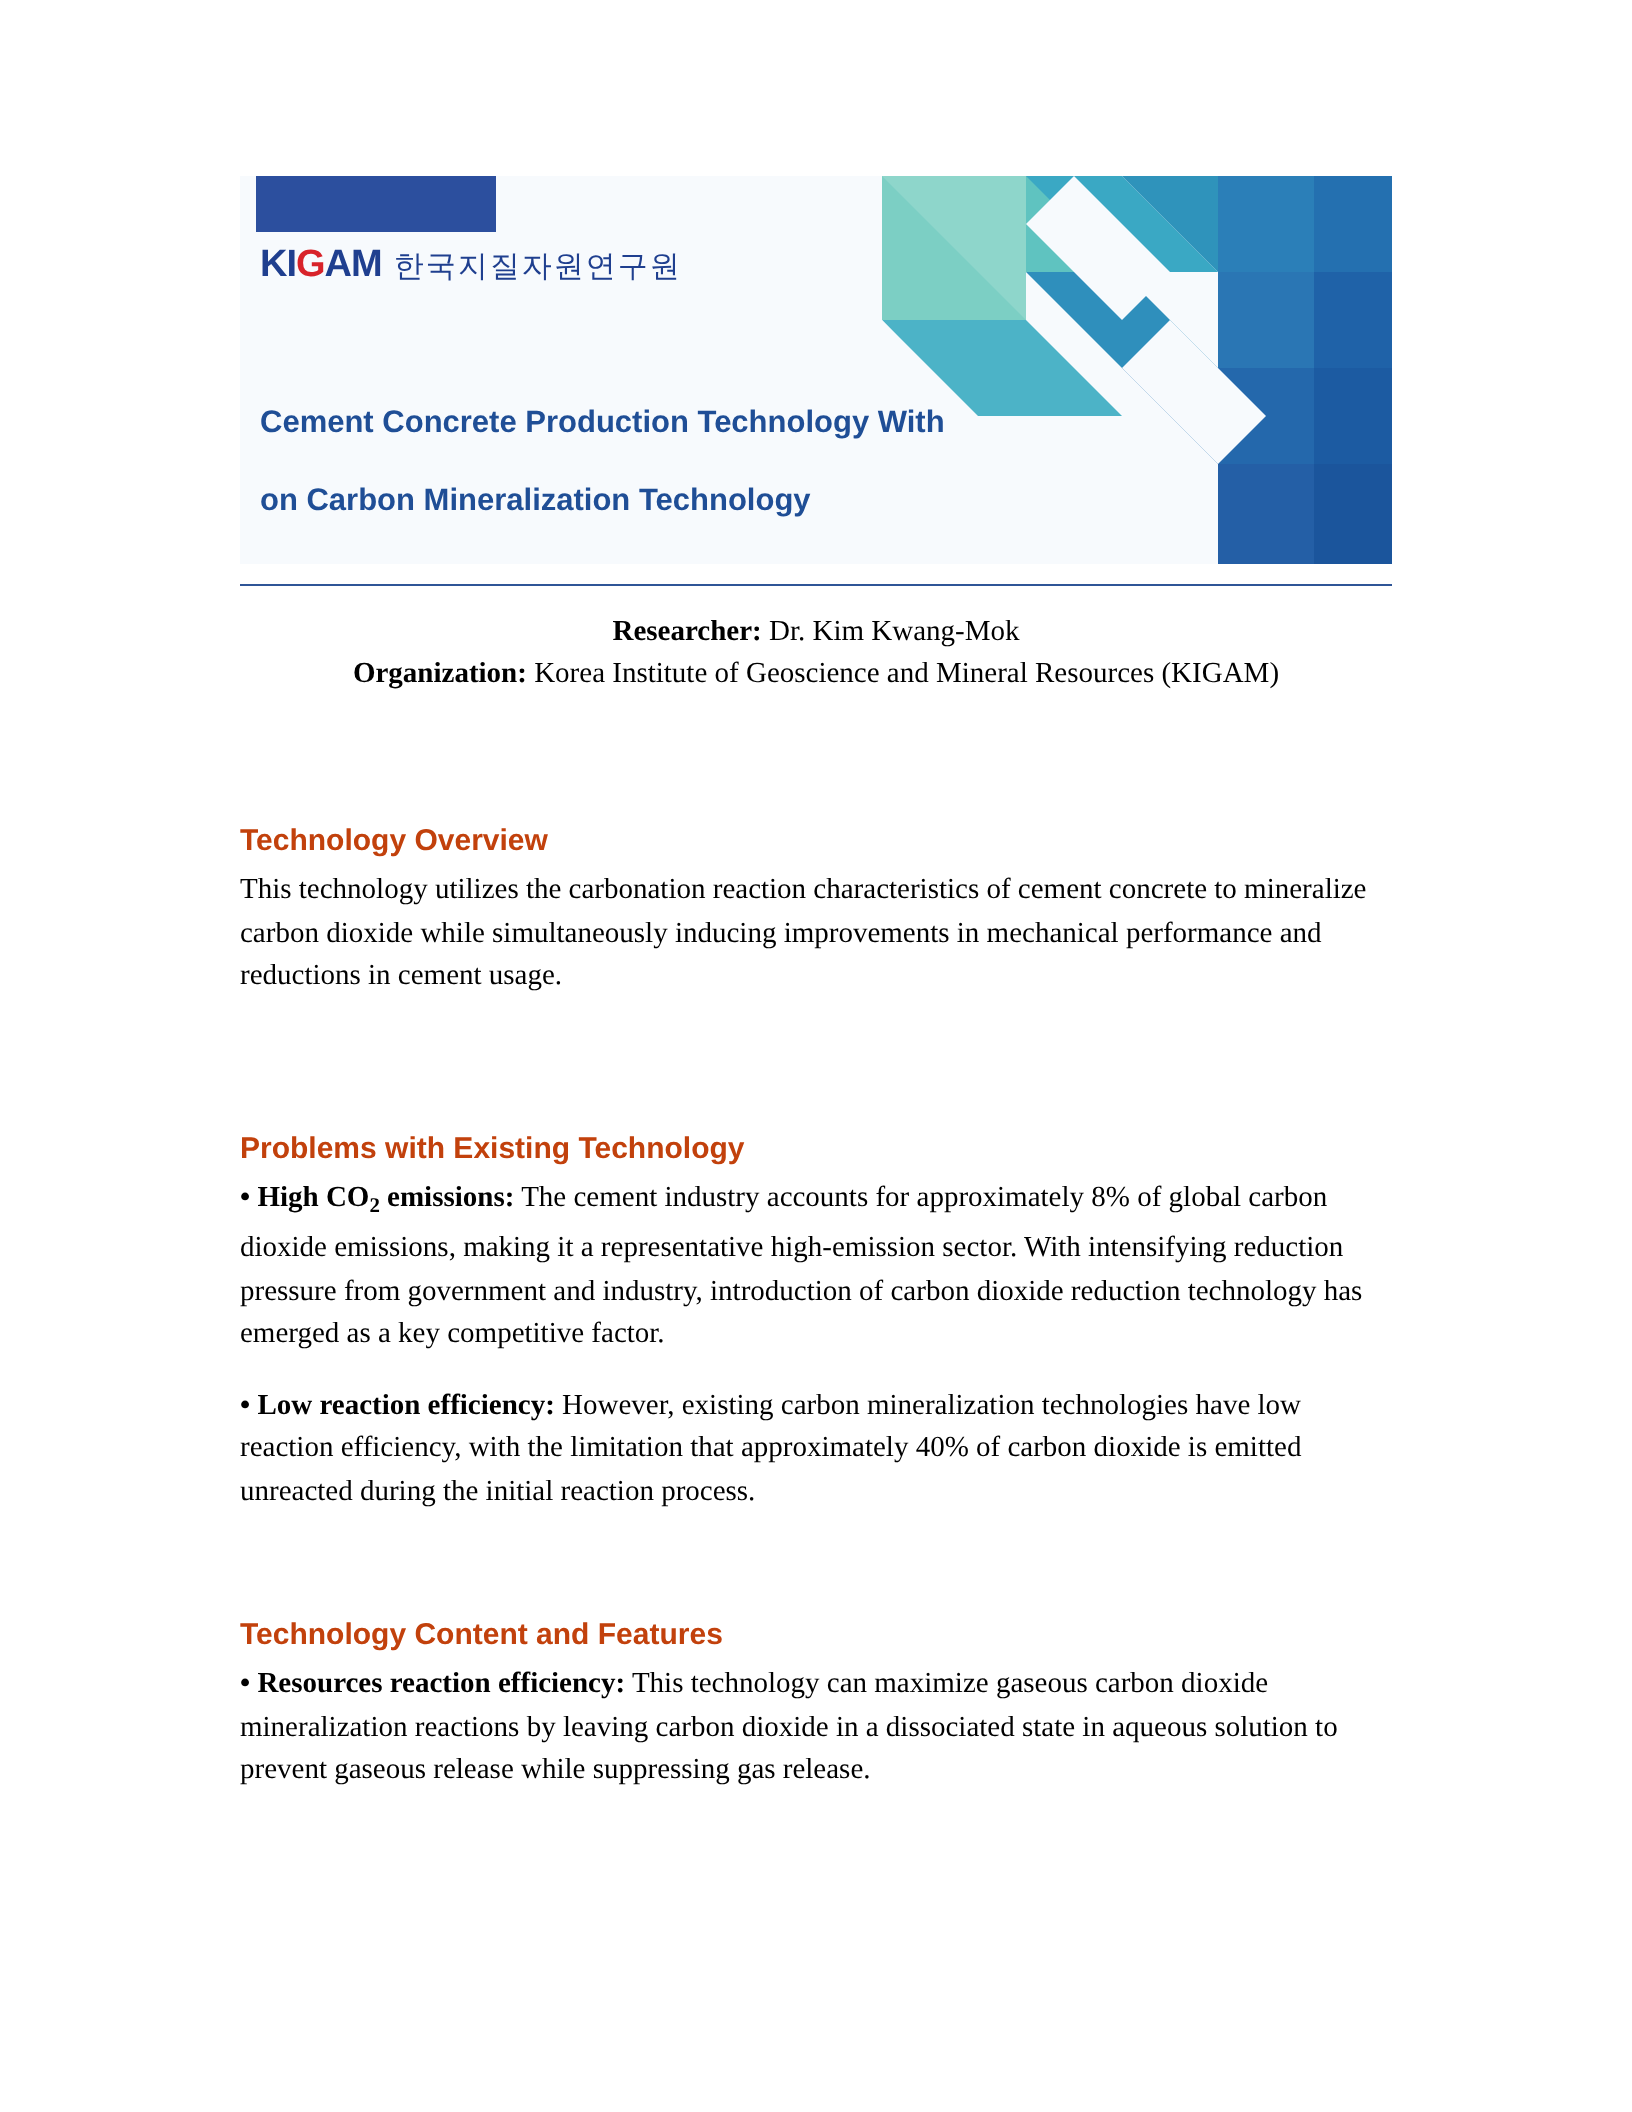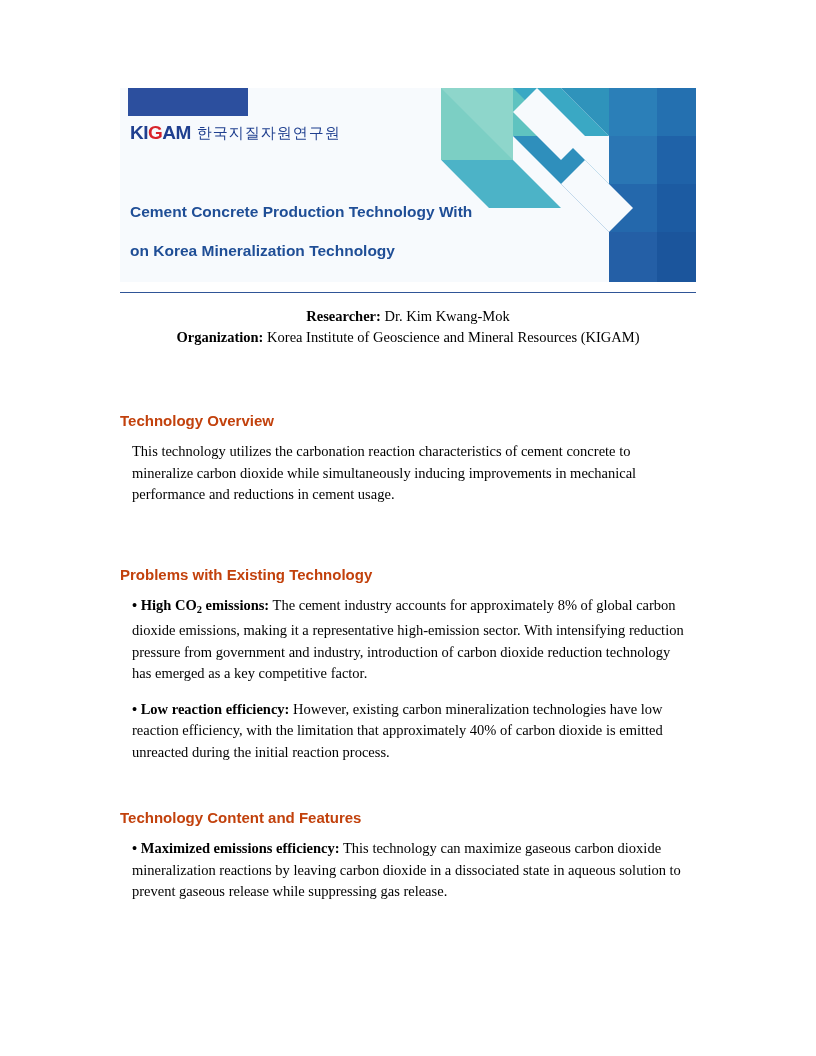--- a/index.html
+++ b/index.html
@@ -119,21 +119,21 @@
   .section-heading {
     font-family: "Liberation Sans", sans-serif;
     font-weight: bold;
     font-size: 15px;
     color: #c2410c;
     margin: 0 0 6px 0;
   }
   .body-text {
     font-size: 14.5px;
     line-height: 21.5px;
-    margin: 12px;
+    margin: 0;
     text-align: left;
   }
   .para + .para { margin-top: 14px; }
   .body-text b { font-weight: bold; }
 
   .sec-overview { position: absolute; left: 120px; top: 412px; width: 576px; }
   .sec-problems { position: absolute; left: 120px; top: 566px; width: 576px; }
   .sec-features { position: absolute; left: 120px; top: 809px; width: 576px; }
 
   sub { font-size: 0.72em; vertical-align: -0.28em; }
@@ -179,21 +179,21 @@
 
     <div class="logo">
       <div class="logo-text">
         <span>KI</span><span class="accent">G</span><span>AM</span>
       </div>
       <div class="logo-ko">한국지질자원연구원</div>
     </div>
 
     <div class="banner-title">
       <span>Cement Concrete Production Technology With</span>
-      <span>on Korea Mineralization Technology</span>
+      <span>on Carbon Mineralization Technology</span>
     </div>
   </div>
 
   <div class="divider"></div>
 
   <div class="meta">
     <div>
       <b>Researcher:</b>
       <span>Dr. Kim Kwang-Mok</span>
     </div>
@@ -209,16 +209,16 @@
   </div>
 
   <div class="sec-problems">
     <h2 class="section-heading">Problems with Existing Technology</h2>
     <p class="body-text para"><b><span>• High CO</span><sub>2</sub><span> emissions:</span></b><span> The cement industry accounts for approximately 8% of global carbon dioxide emissions, making it a representative high-emission sector. With intensifying reduction pressure from government and industry, introduction of carbon dioxide reduction technology has emerged as a key competitive factor.</span></p>
     <p class="body-text para"><b>• Low reaction efficiency:</b><span> However, existing carbon mineralization technologies have low reaction efficiency, with the limitation that approximately 40% of carbon dioxide is emitted unreacted during the initial reaction process.</span></p>
   </div>
 
   <div class="sec-features">
     <h2 class="section-heading">Technology Content and Features</h2>
-    <p class="body-text para"><b>• Maximized emissions efficiency:</b><span> This technology can maximize gaseous carbon dioxide mineralization reactions by leaving carbon dioxide in a dissociated state in aqueous solution to prevent gaseous release while suppressing gas release.</span></p>
+    <p class="body-text para"><b>• Resources reaction efficiency:</b><span> This technology can maximize gaseous carbon dioxide mineralization reactions by leaving carbon dioxide in a dissociated state in aqueous solution to prevent gaseous release while suppressing gas release.</span></p>
   </div>
 
 </div>
 
 </body></html>

